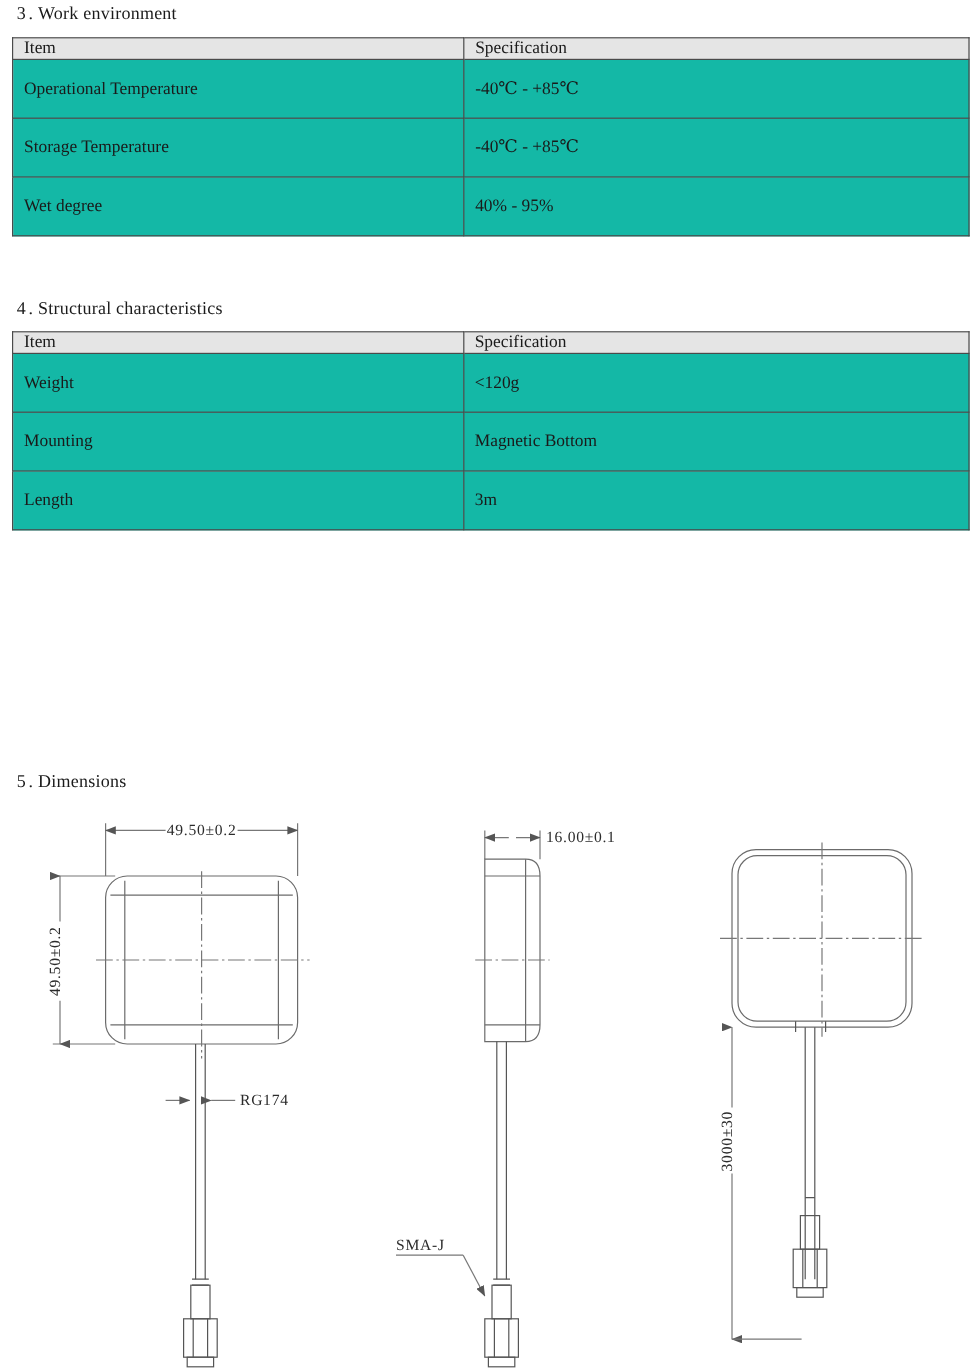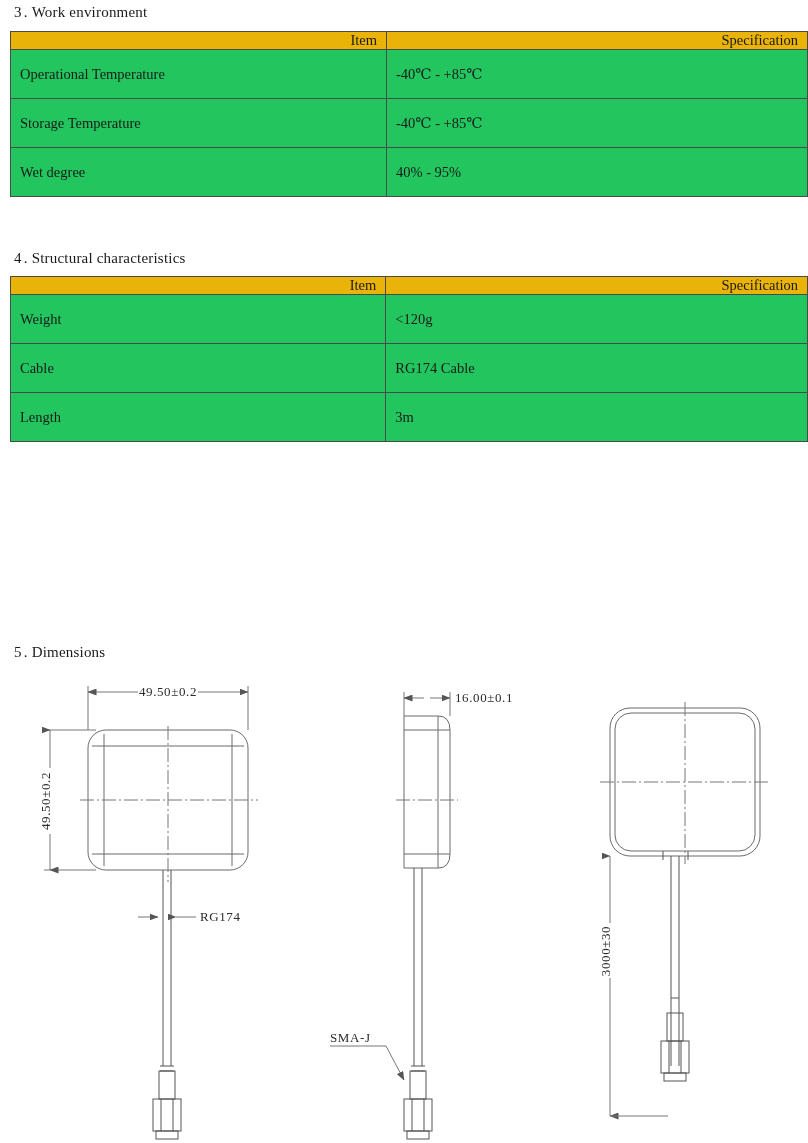--- a/index.html
+++ b/index.html
@@ -36,25 +36,24 @@
   table.spec td {
     border: 1px solid #4a4a4a;
     padding: 0 9px;
     font-size: 14.5px;
     font-family: "Liberation Serif", "DejaVu Serif", serif;
     color: #1a1a1a;
     vertical-align: middle;
     line-height: 1.2;
   }
   table.spec tr.head td {
-    background: #eab308;
-    text-align: right;
+    background: #e5e5e5;
   }
   table.spec tr.body td {
-    background: #22c55e;
+    background: #14b8a6;
   }
   .col-item { width: 370px; }
   .col-spec { width: 417px; }
 
   .drawings {
     position: absolute;
     left: 0;
     top: 668px;
     width: 808px;
     height: 475px;
@@ -132,22 +131,22 @@
   <tbody>
       <tr class="head">
     <td class="col-item">Item</td>
     <td class="col-spec">Specification</td>
   </tr>
   <tr class="body">
     <td style="height:48px">Weight</td>
     <td>&lt;120g</td>
   </tr>
   <tr class="body">
-    <td style="height:48px">Cable</td>
-    <td>RG174 Cable</td>
+    <td style="height:48px">Mounting</td>
+    <td>Magnetic Bottom</td>
   </tr>
   <tr class="body">
     <td style="height:48px">Length</td>
     <td>3m</td>
   </tr>
 </tbody>
   </table>
 
 <div class="section-heading" style="left:14px; top:644px;">
   <span class="num">5</span><span class="sep">.</span><span>Dimensions</span>

